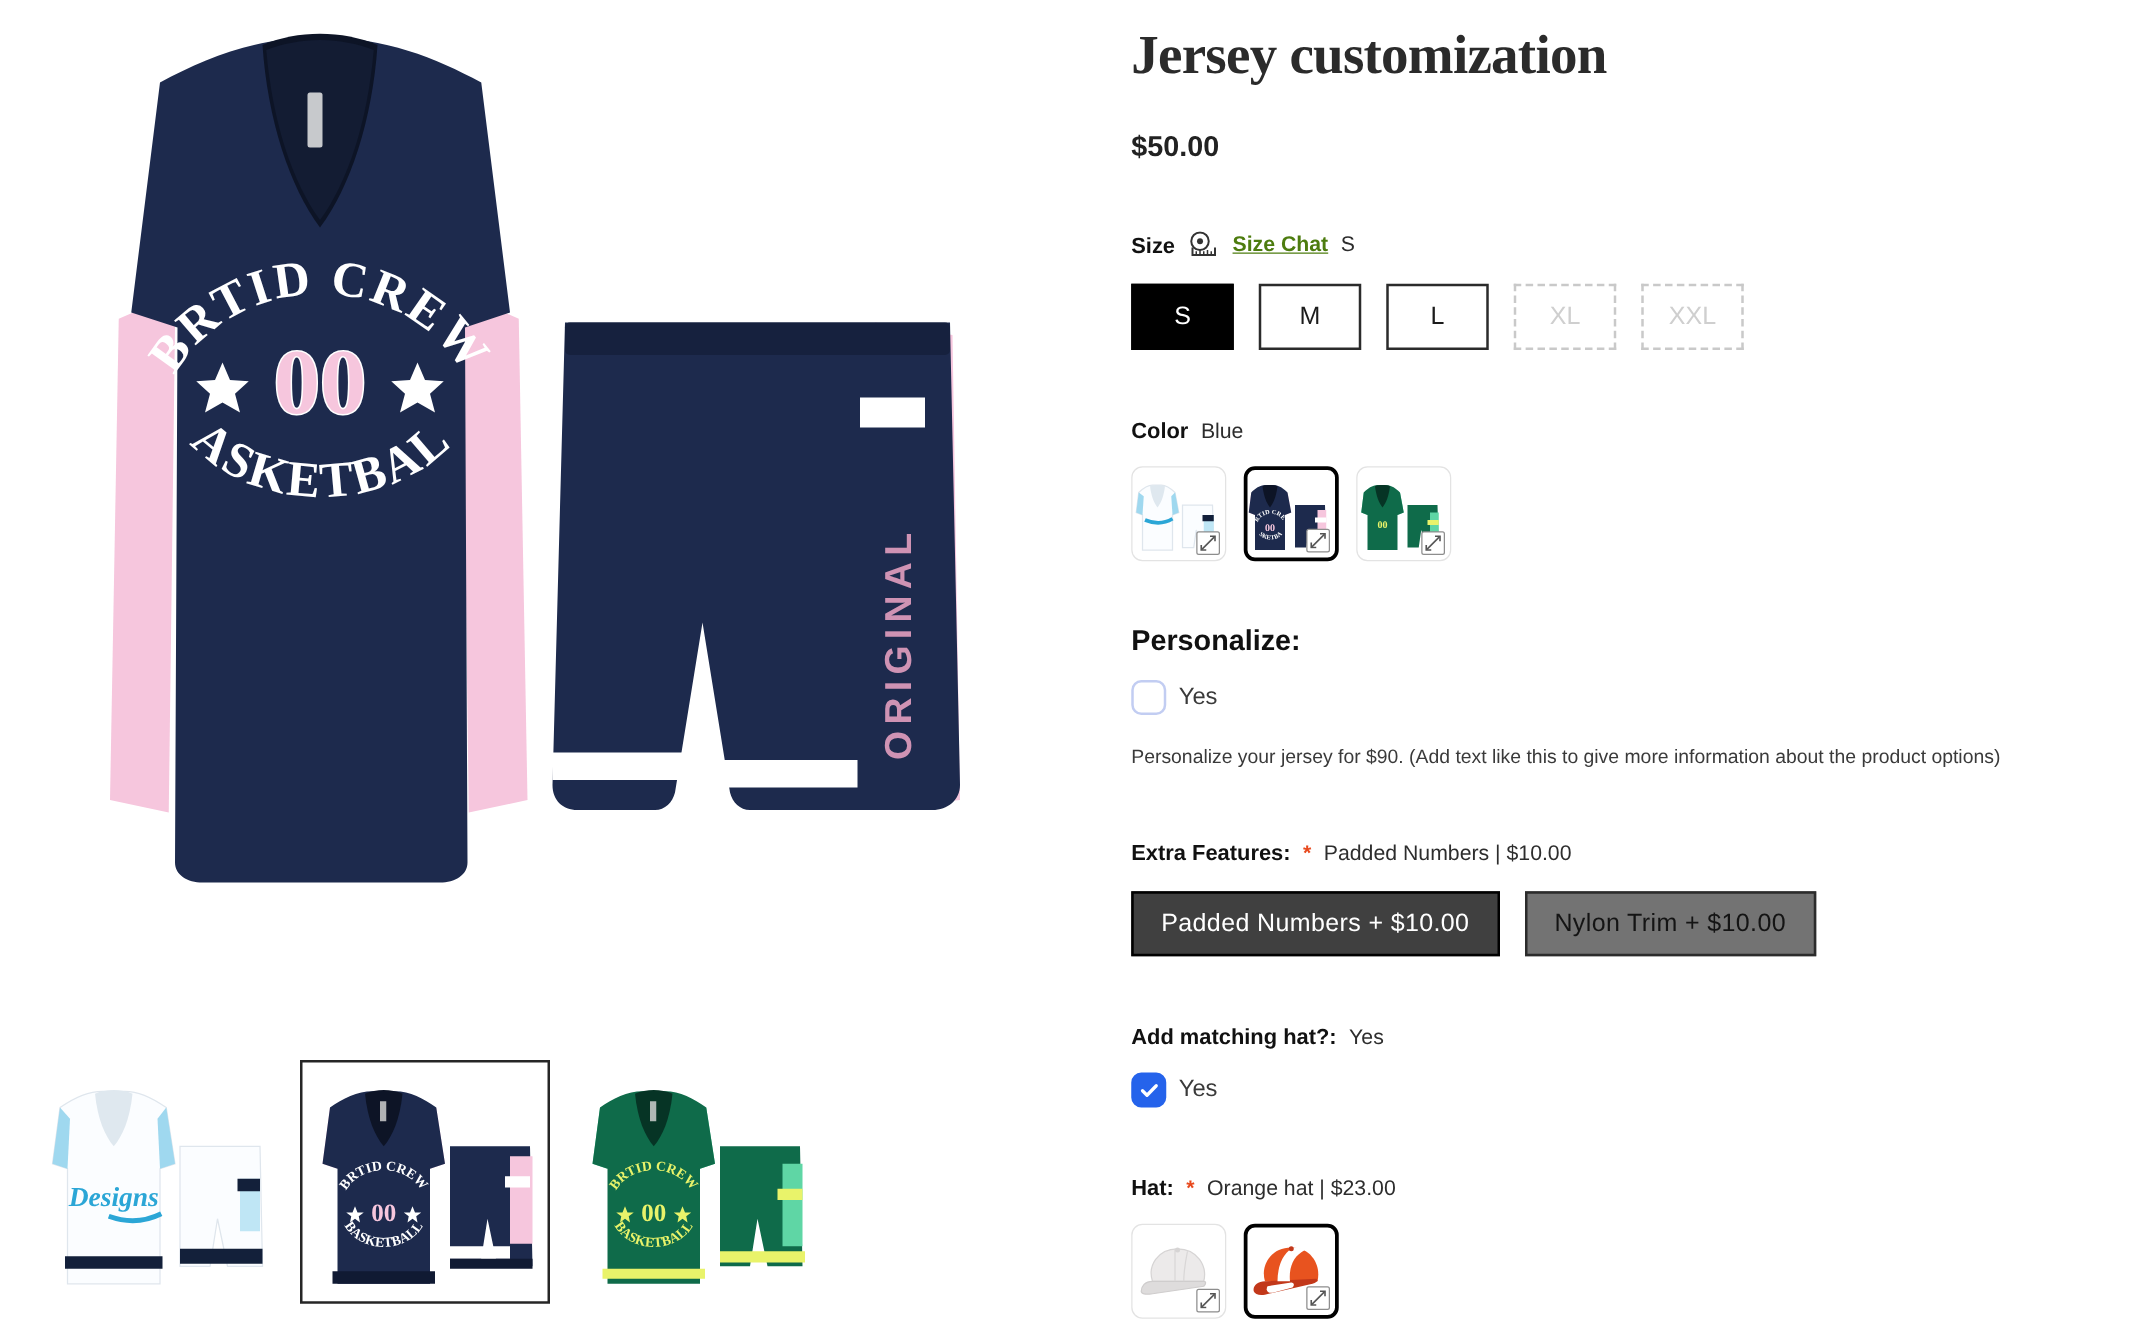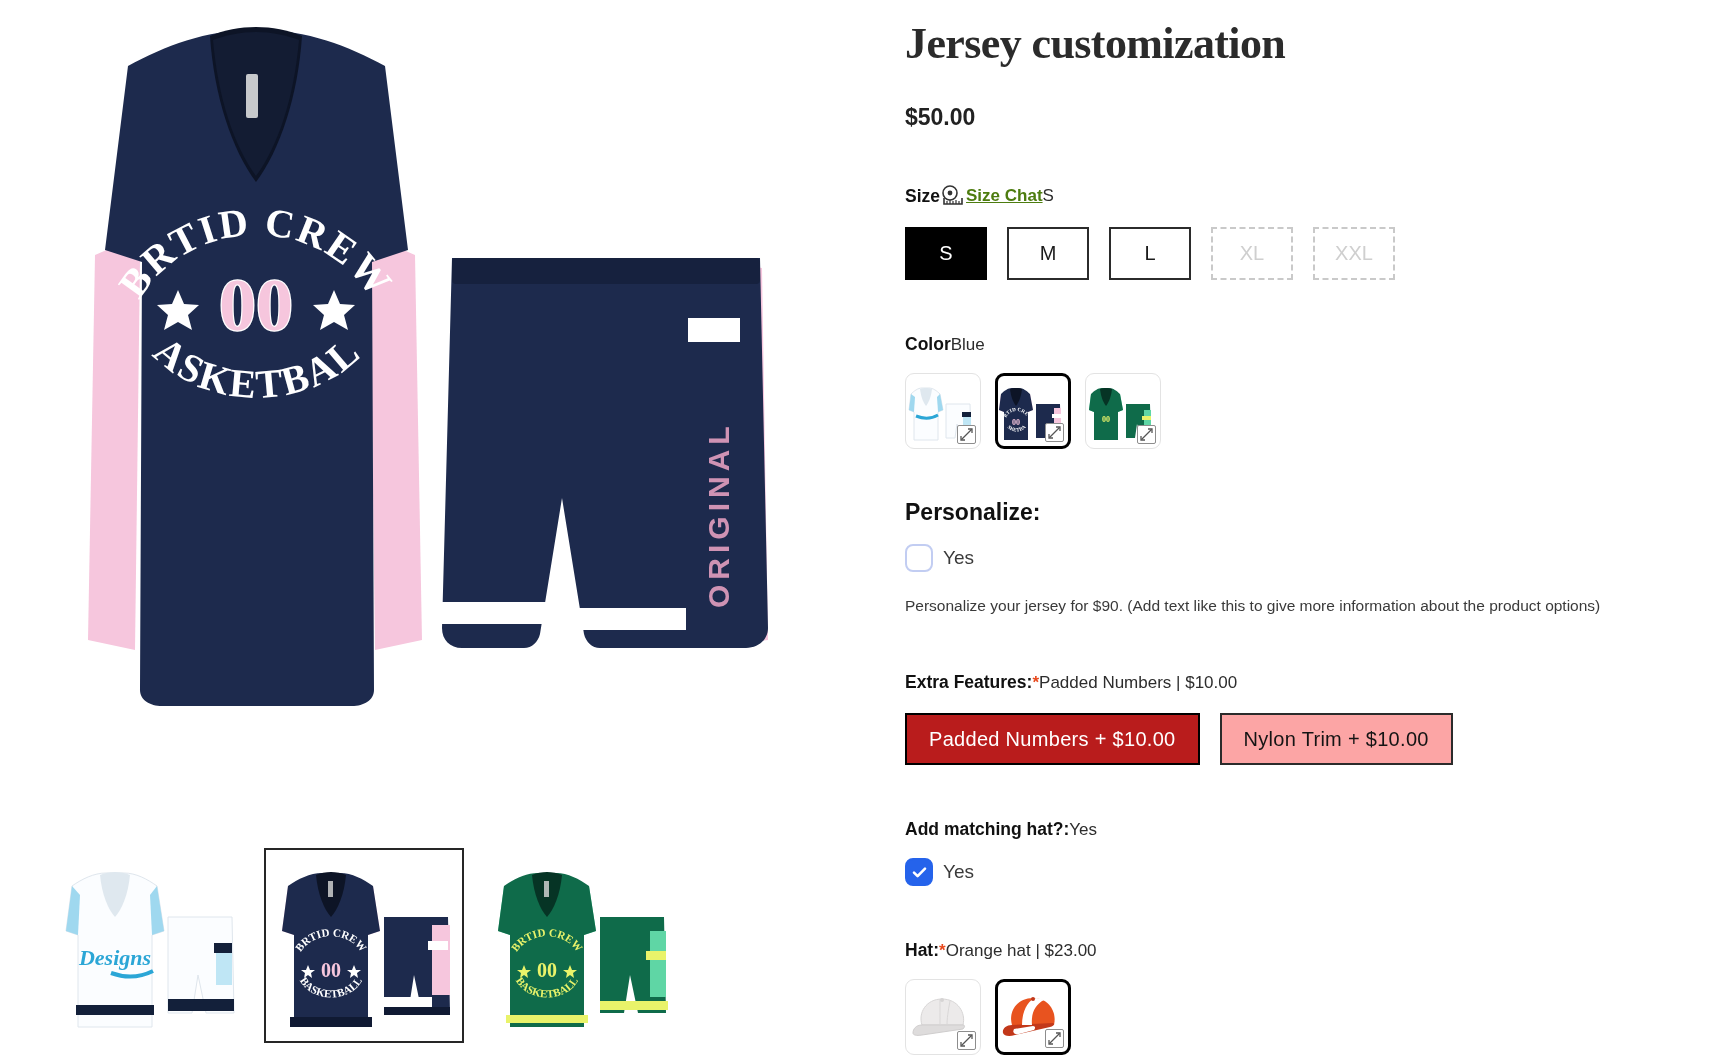--- a/index.html
+++ b/index.html
@@ -11,21 +11,21 @@
     color: #1a1a1a;
     overflow: hidden;
   }
   .page { position: relative; width: 1720px; height: 1060px; display: flex; }
 
   
   .gallery { width: 905px; height: 1060px; position: relative; flex: 0 0 905px; }
   .hero { position: absolute; left: 0; top: 0; width: 905px; height: 835px; }
 
   .thumbs {
-    position: absolute; left: 48px; top: 845px;
+    position: absolute; left: 24px; top: 845px;
     width: 660px; height: 200px;
     display: flex; align-items: center; gap: 16px;
   }
   .thumb {
     width: 200px; height: 195px;
     display: flex; align-items: center; justify-content: center;
     background: #fff; border: 2px solid transparent;
     position: relative; cursor: pointer;
   }
   .thumb.selected { border: 2px solid #262626; }
@@ -37,21 +37,21 @@
   }
   .inner { width: 790px; }
 
   h1.title {
     font-size: 44px; font-weight: bold; letter-spacing: -0.6px;
     margin: 6px 0 0 0; color: #2b2b2b; line-height: 1.1; font-family: Liberation Serif, serif;
   }
   .price { font-size: 23px; font-weight: bold; margin-top: 36px; color: #222; }
 
   .opt-head {
-    display: flex; align-items: center; gap: 0;
+    display: flex; align-items: center; gap: 10px;
     margin-top: 54px; font-size: 17px;
   }
   .opt-label { font-weight: bold; font-size: 17.5px; color: #111; }
   .opt-value { font-weight: normal; font-size: 17px; color: #2d2d2d; }
   .req-star { color: #e8491d; font-size: 17px; font-weight: bold; line-height: 1; }
   .size-chart-link {
     font-weight: bold; text-decoration: underline; color: #4d7c0f;
     font-size: 17px; cursor: pointer;
   }
   .ruler-icon { display: inline-flex; align-items: center; }
@@ -94,24 +94,24 @@
   .cbox-label { font-size: 19px; color: #3a3a3a; }
 
   .help-text {
     margin-top: 22px; font-size: 15.5px; line-height: 1.55; color: #3a3a3a;
     max-width: 740px;
   }
 
   .pill-row { display: flex; gap: 20px; margin-top: 20px; }
   .pill {
     height: 52px; padding: 0 22px; display: flex; align-items: center; justify-content: center;
-    font-size: 20px; letter-spacing: 0.3px; background: #fca5a5; color: #141414;
+    font-size: 20px; letter-spacing: 0.3px; background: #737373; color: #141414;
     border: 2px solid #2b2b2b; cursor: pointer; white-space: nowrap;
   }
-  .pill.selected { background: #b91c1c; color: #fff; border-color: #000; }
+  .pill.selected { background: #404040; color: #fff; border-color: #000; }
 
   .hat-row { display: flex; gap: 14px; margin-top: 18px; }
   .hat-sw {
     width: 76px; height: 76px; border-radius: 9px; border: 1.5px solid #e3e3e3;
     background: #fff; position: relative; cursor: pointer; overflow: hidden;
     display: flex; align-items: center; justify-content: center;
   }
   .hat-sw.selected { border: 3px solid #000; }
 
   svg { display: block; }

